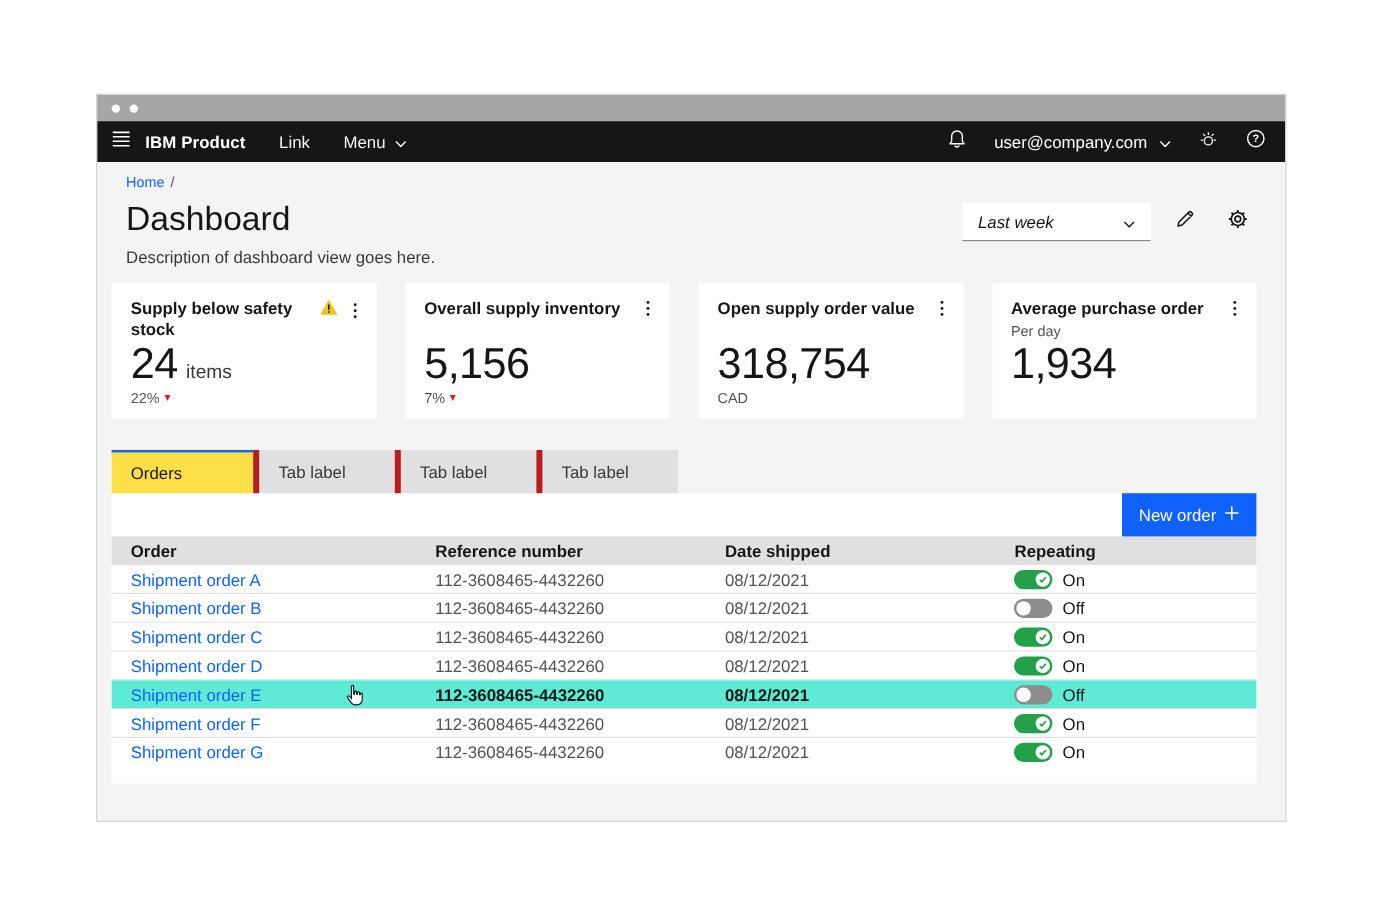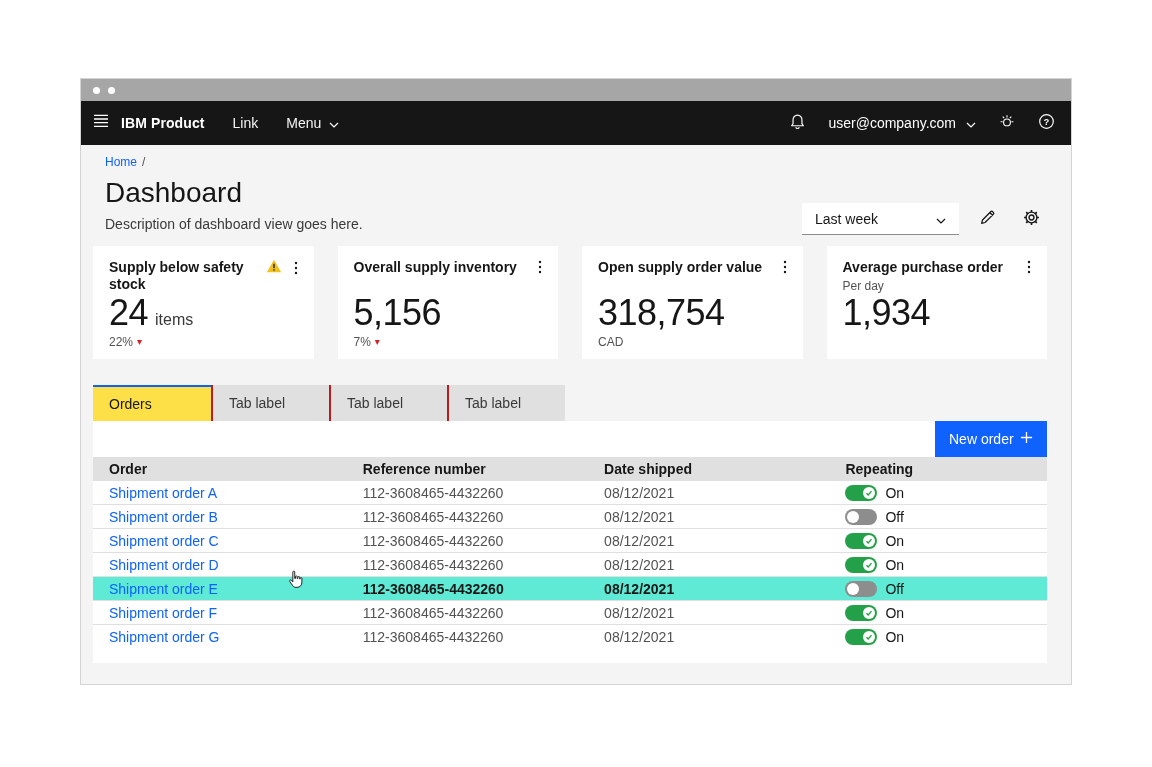--- a/index.html
+++ b/index.html
@@ -5,39 +5,39 @@
   * { box-sizing: border-box; margin: 0; padding: 0; }
   html,body { width:1152px; height:767px; background:#ffffff; font-family:"Liberation Sans", sans-serif; position:relative; overflow:hidden; }
 
   .window { position:absolute; left:80px; top:78px; width:992px; height:607px; background:#f4f4f4; border:1px solid #d4d4d4; overflow:hidden; }
 
   
   .chrome { height:22px; background:#a6a6a6; display:flex; align-items:center; gap:8px; padding-left:12px; }
   .chrome .dot { width:7px; height:7px; border-radius:50%; background:#ffffff; }
 
   
-  .appheader { height:44px; background:var(--header_bg,#161616); display:flex; align-items:center; color:#fff; }
+  .appheader { height:34px; background:var(--header_bg,#161616); display:flex; align-items:center; color:#fff; }
   .hdr-menu-btn { width:40px; height:34px; display:flex; align-items:center; justify-content:center; cursor:pointer; }
   .hdr-product { font-size:14px; font-weight:bold; margin-right:28px; letter-spacing:.1px; }
   .hdr-link { font-size:14px; color:#f4f4f4; text-decoration:none; margin-right:28px; cursor:pointer; }
   .hdr-menu { font-size:14px; color:#f4f4f4; display:flex; align-items:center; gap:8px; cursor:pointer; }
   .hdr-right { margin-left:auto; display:flex; align-items:center; gap:22px; padding-right:16px; }
   .hdr-iconbtn { display:flex; align-items:center; justify-content:center; cursor:pointer; }
   .hdr-user { display:flex; align-items:flex-start; gap:10px; font-size:14px; cursor:pointer; }
 
   
   .content { padding:0 24px 0 12px; }
 
   .pagehead { height:101px; display:flex; padding:10px 0 0 12px; }
   .breadcrumb { font-size:12px; margin-bottom:8px; display:flex; gap:5px; }
   .breadcrumb a { color:var(--accent,#0f62fe); text-decoration:none; cursor:pointer; }
   .breadcrumb .sep { color:#525252; }
   .page-title { font-size:28px; font-weight:400; color:#161616; margin-bottom:7px; }
   .page-desc { font-size:14px; color:#393939; }
-  .pagehead-controls { margin-left:auto; margin-top:48px; display:flex; align-items:flex-end; gap:12px; align-self:flex-start; }
+  .pagehead-controls { margin-left:auto; margin-top:24px; display:flex; align-items:flex-end; gap:12px; align-self:flex-start;font-style:italic; }
   .dropdown { width:157px; height:32px; background:#fff; border-bottom:1px solid #8d8d8d; display:flex; align-items:center; justify-content:space-between; padding:0 13px; font-size:14px; color:#161616; cursor:pointer; }
   .ghost-iconbtn { width:32px; height:32px; display:flex; align-items:center; justify-content:center; cursor:pointer; }
 
   
   .cards { display:flex; gap:24px; }
   .card { flex:1; height:113px; background:#fff; padding:13px 16px 10px; display:flex; flex-direction:column; }
   .card-top { display:flex; align-items:flex-start; }
   .card-title { font-size:14px; font-weight:bold; color:#161616; line-height:1.2; }
   .card-sub { font-size:12px; color:#525252; margin-top:3px; }
   .card-icons { margin-left:auto; display:flex; align-items:center; gap:12px; }
@@ -45,21 +45,21 @@
   .card-value-row { margin-top:auto; display:flex; align-items:baseline; gap:7px; }
   .card-value { font-size:36px; font-weight:300; color:#161616; line-height:1; letter-spacing:-.5px; }
   .card-suffix { font-size:16px; color:#393939; }
   .card-foot { height:15px; margin-top:3px; font-size:12px; color:#525252; display:flex; align-items:center; gap:4px; }
   .caret-down { color:var(--danger,#da1e28); font-size:10px; line-height:1; }
 
   
   .tabs { display:flex; margin-top:26px; }
   .tab { width:118px; height:36px; display:flex; align-items:center; padding:0 16px; font-size:14px; background:#e0e0e0; color:#393939; cursor:pointer; }
   .tab.active { background:#fde047; border-top:2px solid var(--accent,#0f62fe); font-weight:normal; color:#161616; }
-  .tab.inactive + .tab.inactive { border-left:2px solid #b91c1c;align-items:center; }
+  .tab.inactive + .tab.inactive { border-left:5px solid #b91c1c;align-items:center; }
 
   
   .table-section { background:#fff; padding-bottom:14px; }
   .table-toolbar { height:36px; display:flex; justify-content:flex-end; }
   .btn-primary { width:112px; height:36px; background:var(--accent,#0f62fe); color:#fff; border:none; font-size:14px; font-family:inherit; display:flex; align-items:center; justify-content:space-between; padding:0 14px; cursor:pointer; }
 
   .thead { display:flex; align-items:center; height:24px; background:#e0e0e0; font-size:14px; font-weight:bold; color:#161616; }
   .trow { display:flex; align-items:center; height:24px; font-size:14px; background:#fff; border-bottom:1px solid #e0e0e0; }
   .trow:last-child { border-bottom:none; }
   .trow.hovered { background:#5eead4; }

